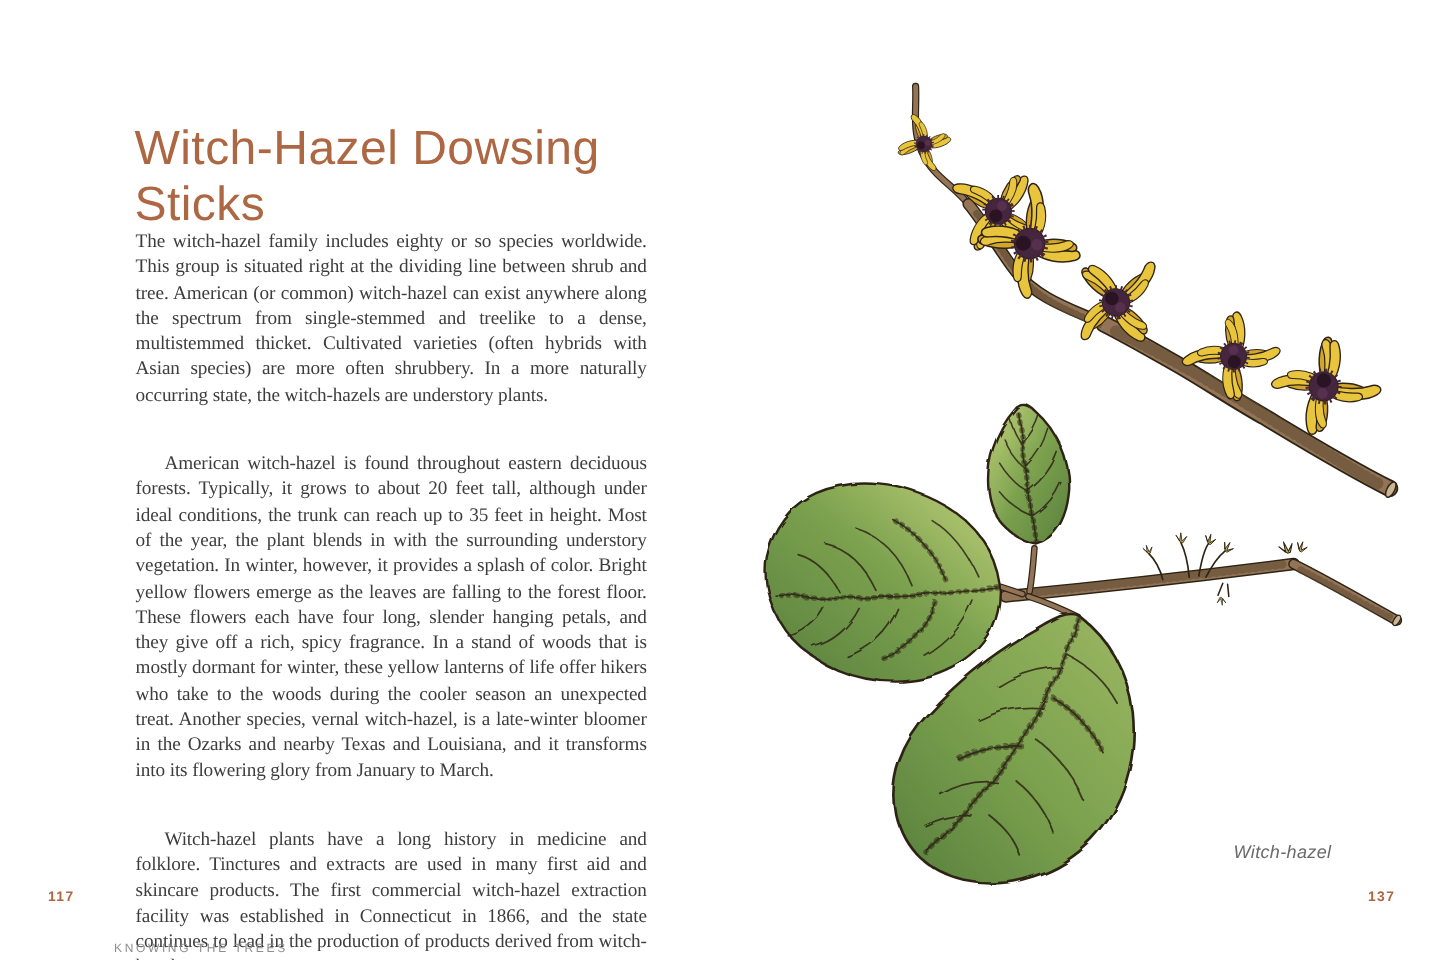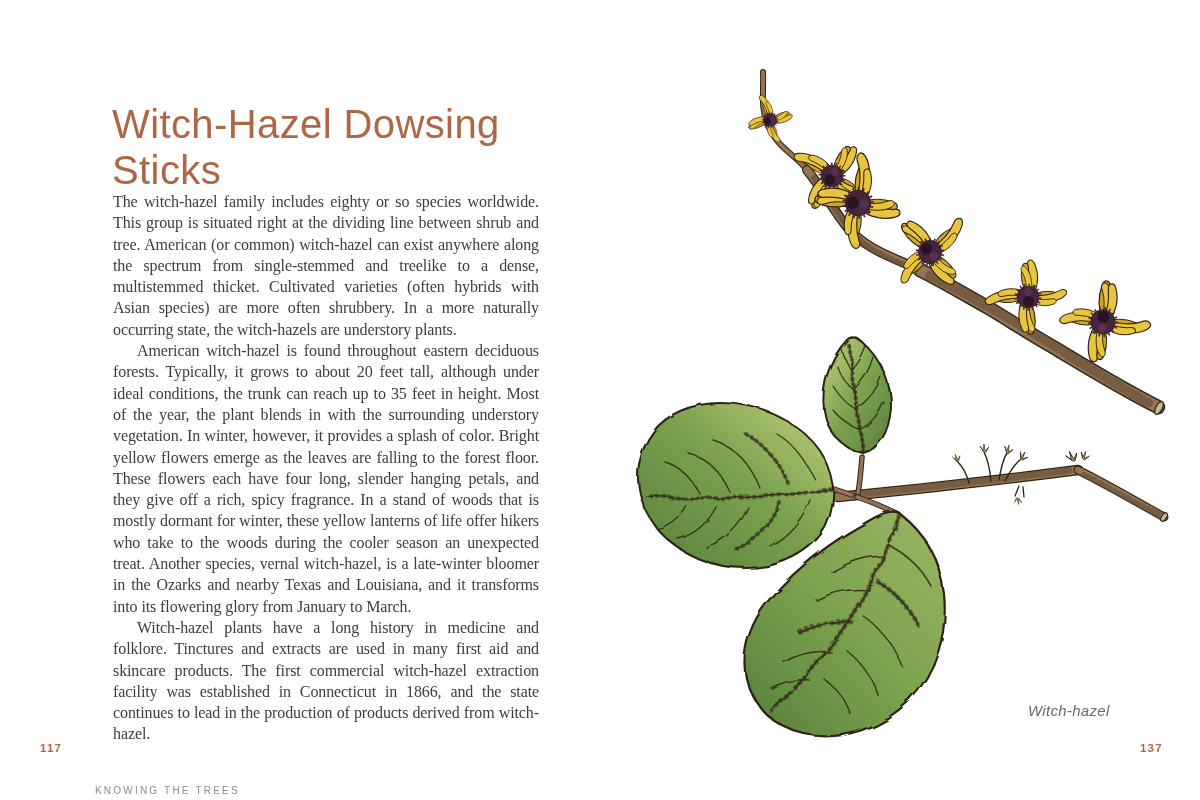--- a/index.html
+++ b/index.html
@@ -17,21 +17,21 @@
   #page-left{left:0;}
   #page-right{left:600px;}
   .title{position:absolute;left:112px;top:74px;width:452px;
          font-size:40px;line-height:46px;font-weight:400;letter-spacing:.4px;
          color:var(--accent);}
   .body-text{position:absolute;left:113px;top:191px;width:426px;
          font-family:"Liberation Serif","DejaVu Serif",serif;
          font-size:16px;line-height:21.3px;letter-spacing:-0.1px;
          color:var(--body-text);text-align:justify;}
   .body-text p{margin:0;}
-  .body-text p + p{text-indent:24px;}
+  .body-text p + p{text-indent:24px;margin-top:36px;}
   .pagenum{position:absolute;top:742px;font-size:11.5px;font-weight:700;
          letter-spacing:1.2px;color:var(--accent);}
   #page-left .pagenum{left:40px;}
   #page-right .pagenum{left:540px;text-align:right;}
   .runhead{position:absolute;top:785px;left:95px;font-size:10px;
          letter-spacing:2.2px;color:var(--muted);font-weight:400;}
   .caption{position:absolute;left:428px;top:702px;font-style:italic;
          font-size:15px;color:var(--caption);letter-spacing:.3px;}
   .illustration{position:absolute;left:0;top:0;}
   svg path{stroke-linecap:round;stroke-linejoin:round;}

